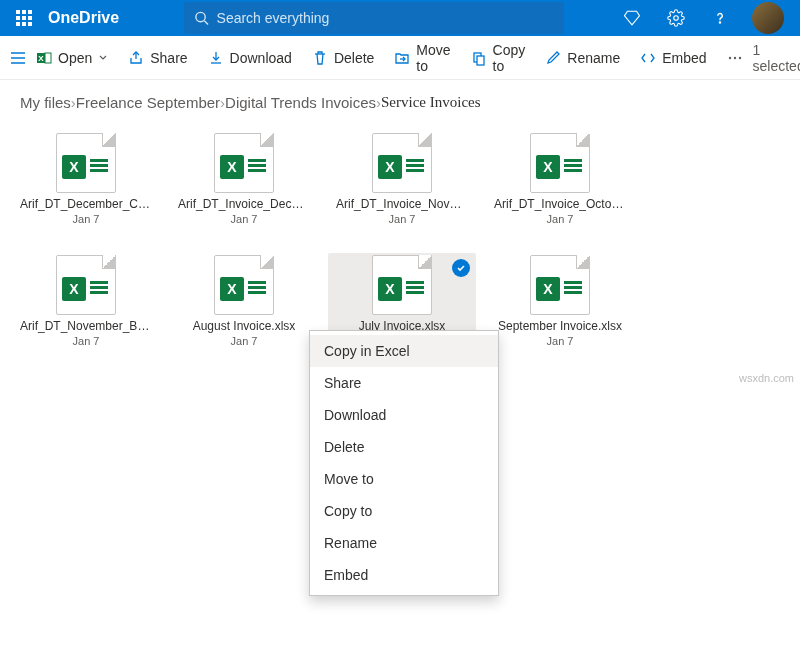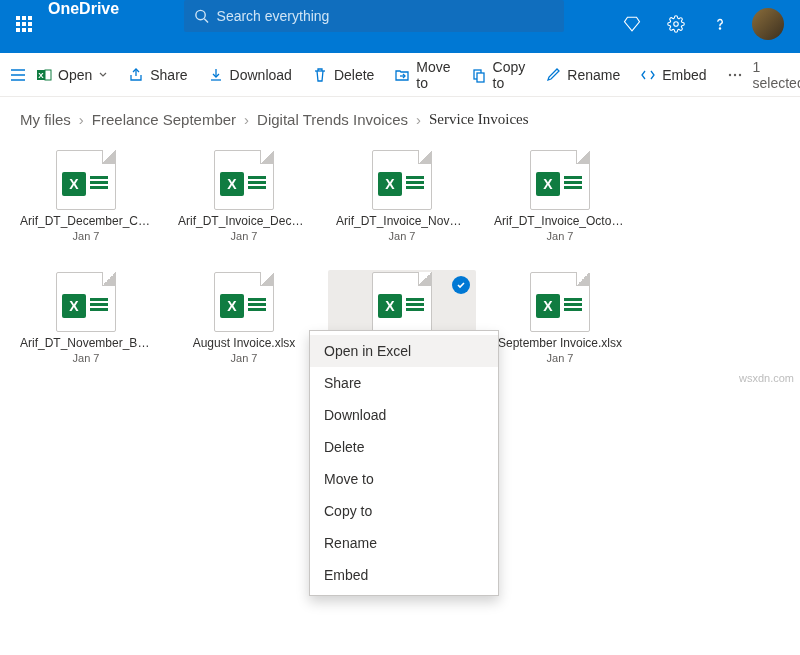--- a/index.html
+++ b/index.html
@@ -1,33 +1,33 @@
 <!DOCTYPE html>
 <html><head>
 <meta charset="utf-8">
 <style>
   * { box-sizing: border-box; margin: 0; padding: 0; font-family: "Segoe UI", "Segoe UI Web", Arial, sans-serif; }
   body { width: 800px; height: 655px; background: #fff; overflow: hidden; font-size: 14px; color: #323130; }
-  .suite-header { height: 53px; background: #0078d4; display: flex; align-items: flex-start; color: #fff; }
+  .suite-header { height: 36px; background: #0078d4; display: flex; align-items: center; color: #fff; }
   .waffle { width: 48px; height: 48px; display: flex; align-items: center; justify-content: center; cursor: pointer; }
   .brand { font-size: 16px; font-weight: 600; padding: 0 16px 0 0; }
   .search-wrap { flex: 1; display: flex; justify-content: center; }
   .search-box { width: 380px; height: 32px; background: #106ebe; border-radius: 2px; display: flex; align-items: center; padding: 0 10px; color: #cfe4f5; }
   .search-box input { background: transparent; border: none; outline: none; color: #bef264; width: 100%; margin-left: 8px; font-size: 14px; }
   .search-box input::placeholder { color: #cfe4f5; }
   .header-icons { display: flex; align-items: center; gap: 4px; padding-right: 8px; }
   .header-icon { width: 40px; height: 48px; display: flex; align-items: center; justify-content: center; cursor: pointer; }
   .avatar { width: 32px; height: 32px; border-radius: 50%; background: linear-gradient(135deg,#8a6d3b,#3b2f1f); margin: 0 8px; }
   .command-bar { height: 44px; display: flex; align-items: center; padding: 0 10px; border-bottom: 1px solid #edebe9; }
   .burger { width: 32px; display:flex; align-items:center; justify-content:center; cursor:pointer; color:#0078d4; }
   .cmd { display: flex; align-items: center; gap: 6px; padding: 6px 10px; color: #323130; cursor: pointer; border-radius: 2px; font-size: 14px; }
   .cmd .ico { color: #0078d4; display:flex; }
   .cmd-spacer { flex: 1; }
   .sel-count { color: #605e5c; padding-right: 4px; }
-  .breadcrumb { display: flex; align-items: center; gap: 8px; padding: 14px 20px; font-size: 15px; color: #605e5c; }
+  .breadcrumb { display: flex; align-items: center; padding: 14px 20px; font-size: 15px; color: #605e5c; }
   .breadcrumb .crumb { cursor: pointer; }
   .breadcrumb .crumb.last { color: #323130; font-family: Liberation Serif, serif; }
   .breadcrumb .chev { color: #a19f9d; }
   .files { display: flex; flex-wrap: wrap; gap: 10px; padding: 6px 12px; align-content: flex-start; }
   .file { width: 148px; height: 112px; display:flex; flex-direction:column; align-items:center; justify-content:flex-start; padding-top:2px; position:relative; border-radius:2px; }
   .file.selected { background: #edebe9; }
   .file .check { position:absolute; top:6px; right:6px; width:18px; height:18px; background:#0078d4; border-radius:50%; display:flex; align-items:center; justify-content:center; }
   .file-icon { width:60px; height:60px; position:relative; margin-bottom:4px; }
   .doc-base { position:absolute; inset:0; background:#fff; border:1px solid #c8c6c4; border-radius:2px; }
   .doc-fold { position:absolute; top:0; right:0; width:14px; height:14px; background:linear-gradient(135deg,#fff 50%, #c8c6c4 50%); border-left:1px solid #c8c6c4; border-bottom:1px solid #c8c6c4; }
@@ -397,21 +397,21 @@
             <span></span>
           </div>
         </div>
     </div>
     <div class="file-name">September Invoice.xlsx</div>
     <div class="file-date">Jan 7</div>
     </div>
   </div>
 
 <div class="context-menu" id="context-menu">
-    <div class="cm-item hover">Open in Excel</div>
+    <div class="cm-item hover">Copy in Excel</div>
     <div class="cm-item">Share</div>
     <div class="cm-item">Download</div>
     <div class="cm-item">Delete</div>
     <div class="cm-item">Move to</div>
     <div class="cm-item">Copy to</div>
     <div class="cm-item">Rename</div>
     <div class="cm-item">Embed</div>
   </div>
 
 <div class="watermark">wsxdn.com</div>

